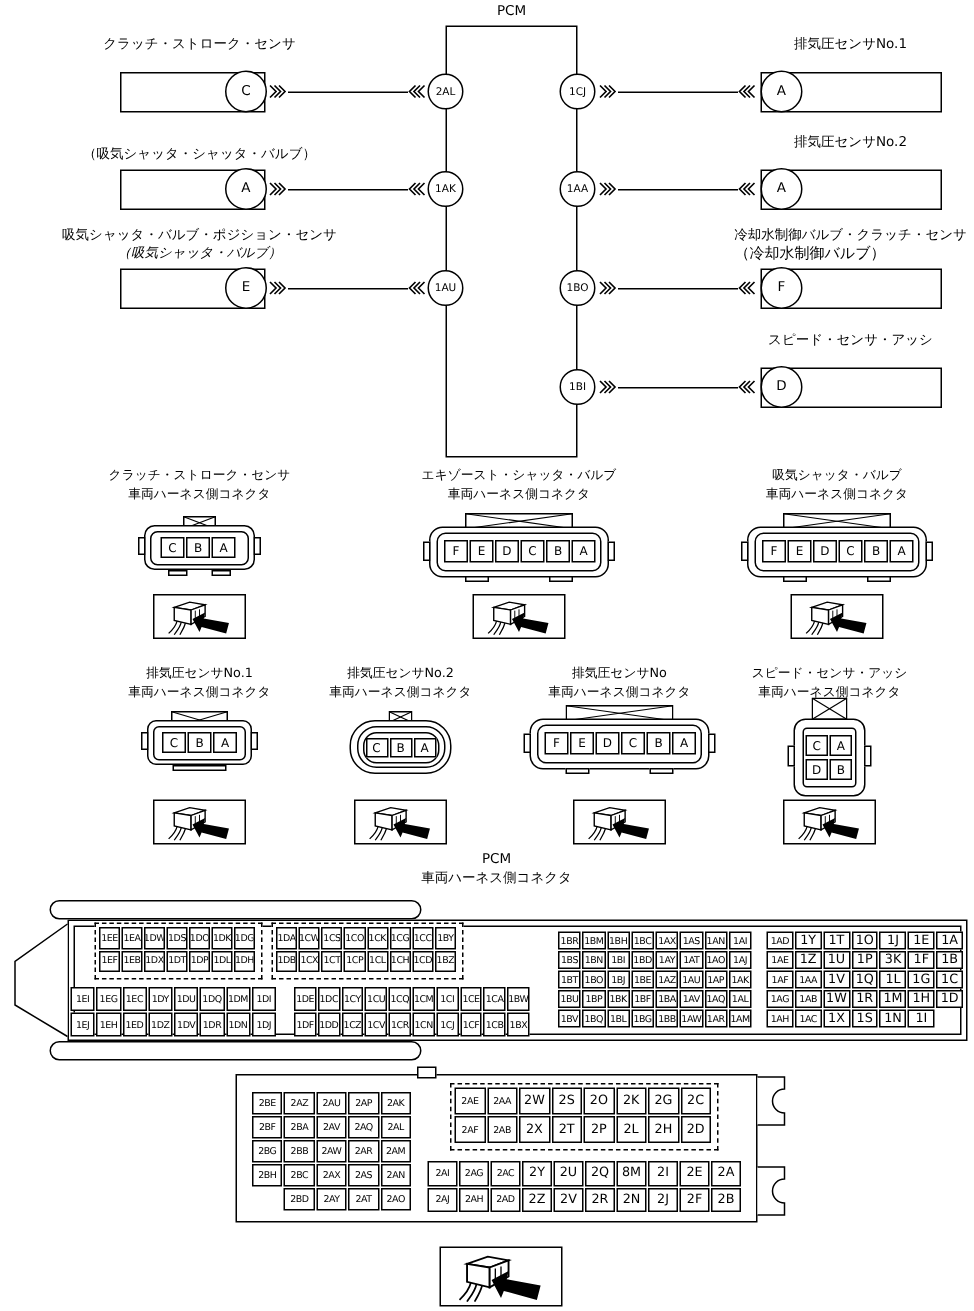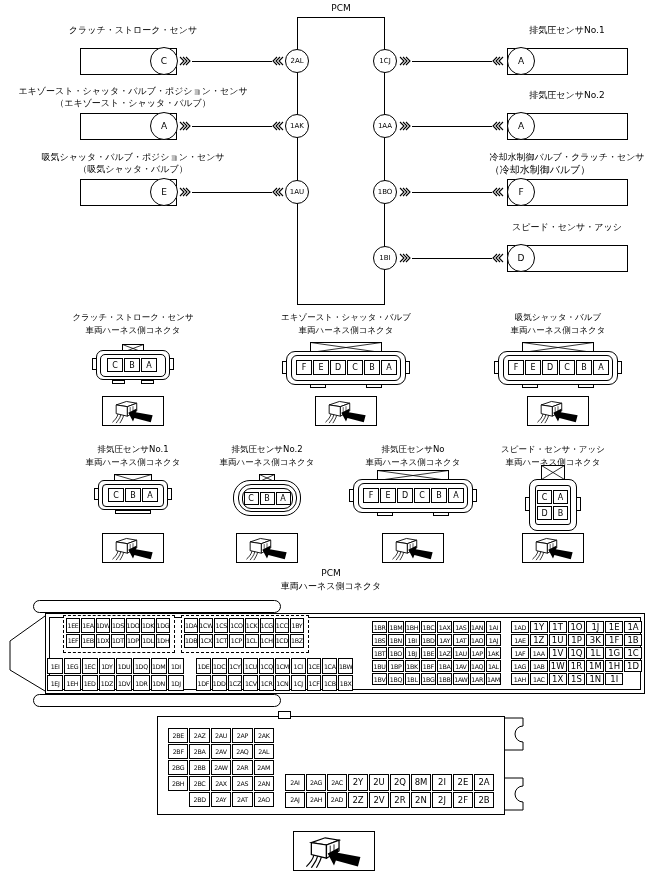--- a/index.html
+++ b/index.html
@@ -37,38 +37,37 @@
       <polyline points="4,1 8,5 4,9" fill="none" stroke="#000" stroke-width="1.1"></polyline>
       <polyline points="7,1 11,5 7,9" fill="none" stroke="#000" stroke-width="1.1"></polyline>
     </svg>
     <div class="hline" style="left: 192px; top: 61px; width: 80px; height: 1px;"></div>
     <svg width="12" height="10" class="abs" style="left: 272px; top: 56px;">
       <polyline points="11,1 7,5 11,9" fill="none" stroke="#000" stroke-width="1.1"></polyline>
       <polyline points="8,1 4,5 8,9" fill="none" stroke="#000" stroke-width="1.1"></polyline>
       <polyline points="5,1 1,5 5,9" fill="none" stroke="#000" stroke-width="1.1"></polyline>
     </svg>
     <div class="circle" style="left: 285px; top: 49px; width: 24px; height: 24px; font-size: 7px;">2AL</div>
-    <div class="lbl" style="left: 133px; top: 86px; font-size: 9px;">エキゾースト・シャッタ・バルブ・ポジション・センサ</div>
-    <div class="lbl" style="left: 133px; top: 98px; font-size: 9px;">（エキゾースト・シャッタ・バルブ）</div>
+    <div class="lbl" style="left: 133px; top: 98px; font-size: 9px;">（吸気シャッタ・シャッタ・バルブ）</div>
     <div class="rect" style="left: 80px; top: 113px; width: 97px; height: 27px;"></div>
     <div class="circle" style="left: 150px; top: 112px; width: 28px; height: 28px; font-size: 9px;">A</div>
     <svg width="12" height="10" class="abs" style="left: 179px; top: 121px;">
       <polyline points="1,1 5,5 1,9" fill="none" stroke="#000" stroke-width="1.1"></polyline>
       <polyline points="4,1 8,5 4,9" fill="none" stroke="#000" stroke-width="1.1"></polyline>
       <polyline points="7,1 11,5 7,9" fill="none" stroke="#000" stroke-width="1.1"></polyline>
     </svg>
     <div class="hline" style="left: 192px; top: 126px; width: 80px; height: 1px;"></div>
     <svg width="12" height="10" class="abs" style="left: 272px; top: 121px;">
       <polyline points="11,1 7,5 11,9" fill="none" stroke="#000" stroke-width="1.1"></polyline>
       <polyline points="8,1 4,5 8,9" fill="none" stroke="#000" stroke-width="1.1"></polyline>
       <polyline points="5,1 1,5 5,9" fill="none" stroke="#000" stroke-width="1.1"></polyline>
     </svg>
     <div class="circle" style="left: 285px; top: 114px; width: 24px; height: 24px; font-size: 7px;">1AK</div>
     <div class="lbl" style="left: 133px; top: 152px; font-size: 9px;">吸気シャッタ・バルブ・ポジション・センサ</div>
-    <div class="lbl" style="left: 133px; top: 164px; font-size: 9px;">（吸気シャッタ・バルブ）</div>
+    <div class="lbl" style="left: 133px; top: 164px; font-size: 9px; font-style: italic;">（吸気シャッタ・バルブ）</div>
     <div class="rect" style="left: 80px; top: 179px; width: 97px; height: 27px;"></div>
     <div class="circle" style="left: 150px; top: 178px; width: 28px; height: 28px; font-size: 9px;">E</div>
     <svg width="12" height="10" class="abs" style="left: 179px; top: 187px;">
       <polyline points="1,1 5,5 1,9" fill="none" stroke="#000" stroke-width="1.1"></polyline>
       <polyline points="4,1 8,5 4,9" fill="none" stroke="#000" stroke-width="1.1"></polyline>
       <polyline points="7,1 11,5 7,9" fill="none" stroke="#000" stroke-width="1.1"></polyline>
     </svg>
     <div class="hline" style="left: 192px; top: 192px; width: 80px; height: 1px;"></div>
     <svg width="12" height="10" class="abs" style="left: 272px; top: 187px;">
       <polyline points="11,1 7,5 11,9" fill="none" stroke="#000" stroke-width="1.1"></polyline>
@@ -545,20 +544,40 @@
       <div class="cell">2BC</div>
       <div class="cell">2AX</div>
       <div class="cell">2AS</div>
       <div class="cell">2AN</div>
       <div class="cell empty"></div>
       <div class="cell">2BD</div>
       <div class="cell">2AY</div>
       <div class="cell">2AT</div>
       <div class="cell">2AO</div>
     </div>
+    <div class="serr" style="left: 300px; top: 722px; width: 179px; height: 45px;">
+      <div class="grid rel" style="width: 171px; height: 37px; grid-template-columns: repeat(8, 1fr); grid-template-rows: repeat(2, 1fr);">
+        <div class="cell">2AE</div>
+        <div class="cell">2AA</div>
+        <div class="cell big">2W</div>
+        <div class="cell big">2S</div>
+        <div class="cell big">2O</div>
+        <div class="cell big">2K</div>
+        <div class="cell big">2G</div>
+        <div class="cell big">2C</div>
+        <div class="cell">2AF</div>
+        <div class="cell">2AB</div>
+        <div class="cell big">2X</div>
+        <div class="cell big">2T</div>
+        <div class="cell big">2P</div>
+        <div class="cell big">2L</div>
+        <div class="cell big">2H</div>
+        <div class="cell big">2D</div>
+      </div>
+    </div>
     <div class="grid" style="left: 285px; top: 774px; width: 209px; height: 34px; grid-template-columns: repeat(10, 1fr); grid-template-rows: repeat(2, 1fr);">
       <div class="cell">2AI</div>
       <div class="cell">2AG</div>
       <div class="cell">2AC</div>
       <div class="cell big">2Y</div>
       <div class="cell big">2U</div>
       <div class="cell big">2Q</div>
       <div class="cell big">8M</div>
       <div class="cell big">2I</div>
       <div class="cell big">2E</div>

